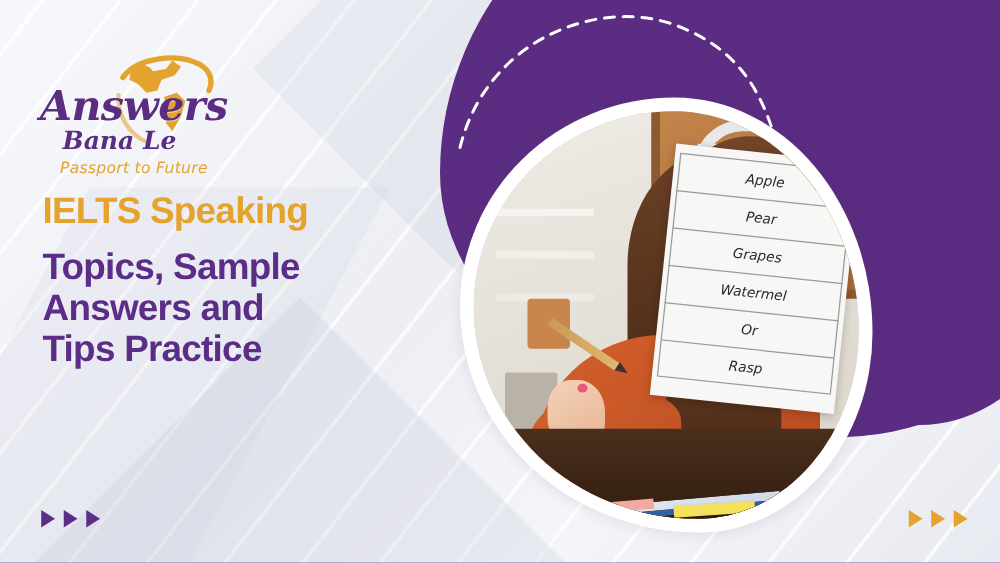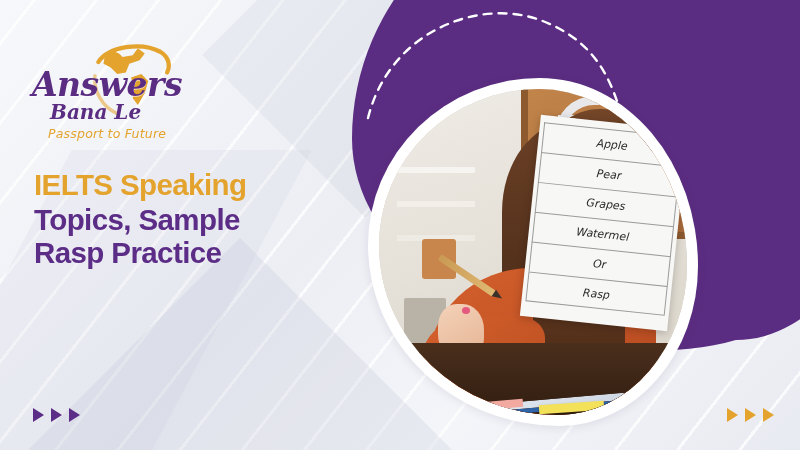--- a/index.html
+++ b/index.html
@@ -310,38 +310,38 @@
   .logo-tag {
     position:absolute; left:22px; top:84px;
     font-family:"DejaVu Sans", sans-serif;
     font-style:italic; font-weight:normal;
     font-size:12.5px; color:#e3a32d;
     letter-spacing:0.2px;
   }
 
   
   .headline {
-    position:absolute; left:34px; top:168px;
+    position:absolute; left:34px; top:152px;
     width:330px;
   }
   .headline .l1, .headline .l2 {
     color:#e3a32d;
     font-size:29.5px;
     font-weight:bold;
     line-height:1.12;
     letter-spacing:-0.6px;
   }
   .headline .l3, .headline .l4, .headline .l5 {
     color:#5c2d87;
     font-size:29.5px;
     font-weight:bold;
     line-height:1.12;
     letter-spacing:-0.6px;
   }
-  .headline .l3 { margin-top:2px; }
+  .headline .l3 { margin-top:12px; }
 
   
   .arrows { position:absolute; display:flex; gap:7px; }
   .arrows.left  { left:33px; bottom:28px; }
   .arrows.right { left:727px; bottom:28px; }
   .tri {
     width:0; height:0;
     border-left:11px solid currentColor;
     border-top:7px solid transparent;
     border-bottom:7px solid transparent;
@@ -426,21 +426,22 @@
       <path d="M8 44 C 6 60, 16 80, 34 88" fill="none" stroke="#e3a32d" stroke-width="4" stroke-linecap="round" opacity="0.55"></path>
     </svg>
     <div class="logo-career">Answers</div>
     <div class="logo-bana">Bana Le</div>
     <div class="logo-tag">Passport to Future</div>
   </div>
 
   <div class="headline">
     <div class="l1">IELTS Speaking</div>
     <div class="l3">Topics, Sample</div>
-    <div class="l5">Rasp Practice</div>
+    <div class="l4">Answers and</div>
+    <div class="l5">Tips Practice</div>
   </div>
 
   <div class="arrows left">
     <span class="tri"></span>
     <span class="tri"></span>
     <span class="tri"></span>
   </div>
   <div class="arrows right">
     <span class="tri"></span>
     <span class="tri"></span>

